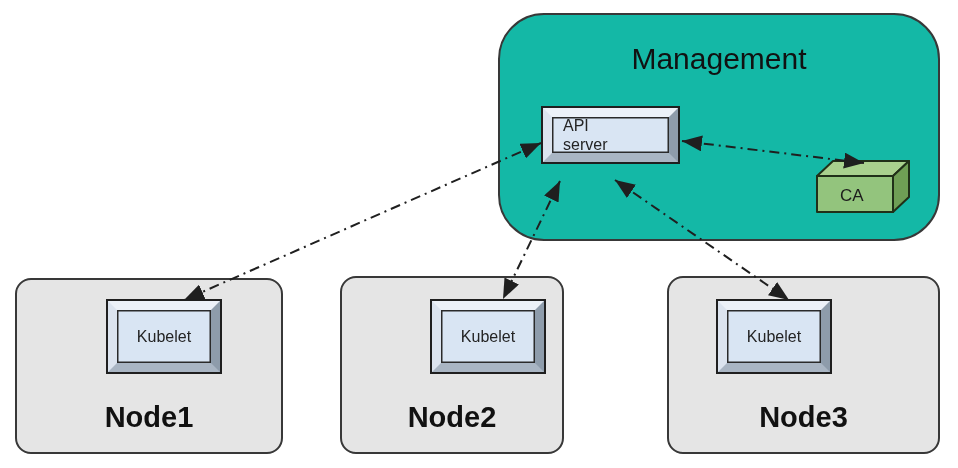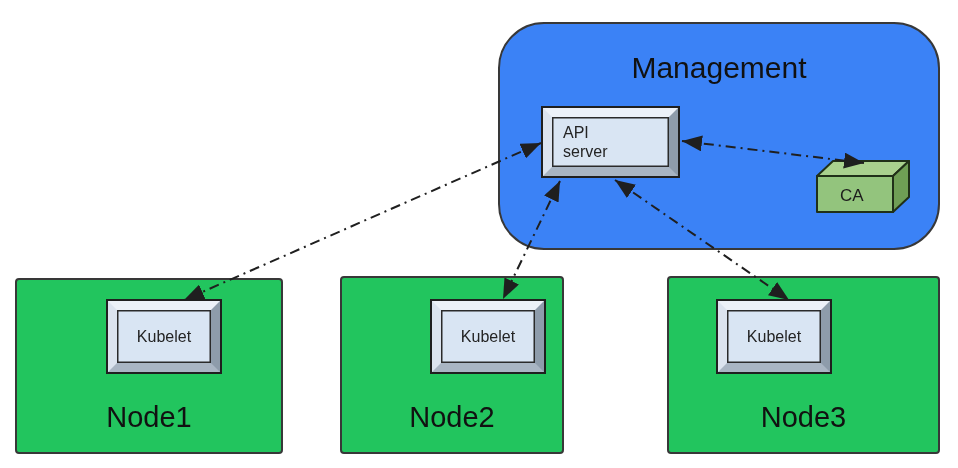--- a/index.html
+++ b/index.html
@@ -13,27 +13,28 @@
     color: #1c1c1c;
   }
 
   
   .round-node {
     position: absolute;
     border: 2.5px solid #383838;
     box-sizing: border-box;
   }
   .mgmt-node {
-    left: 498px; top: 22px; width: 442px; height: 228px;
-    background: #3b82f6;
+    left: 498px; top: 13px; width: 442px; height: 228px;
+    background: #14b8a6;
     border-radius: 46px;
   }
   .worker-node {
-    background: #22c55e;
-    border-radius: 4px;
+    background: #e5e5e5;
+    border-radius: 16px;
+    font-weight: bold;
   }
   .node1 { left: 15px;  top: 278px; width: 268px; height: 176px; }
   .node2 { left: 340px; top: 276px; width: 224px; height: 178px; }
   .node3 { left: 667px; top: 276px; width: 273px; height: 178px; padding-left: 32px; }
 
   .mgmt-title {
     position: absolute;
     left: 0; right: 0; top: 27px;
     text-align: center;
     font-size: 30px;
@@ -59,21 +60,21 @@
     border-width: 9px;
     border-top-color: #ECF1F8;
     border-left-color: #DCE4EF;
     border-right-color: #8E9CAB;
     border-bottom-color: #A9B5C3;
     box-shadow: 0 0 0 2px #1f1f1f, inset 0 0 0 1.5px #2a2a2a;
     display: flex;
     align-items: center;
   }
   .api-box {
-    left: 543px; top: 108px; width: 135px; height: 68px;
+    left: 543px; top: 108px; width: 135px; height: 54px;
     justify-content: flex-start;
     padding-left: 11px;
   }
   .api-box .box-text { text-align: left; }
   .kubelet-box {
     width: 112px; height: 71px;
     justify-content: center;
   }
   .kubelet-box.k1 { left: 108px; top: 301px; }
   .kubelet-box.k2 { left: 432px; top: 301px; }

